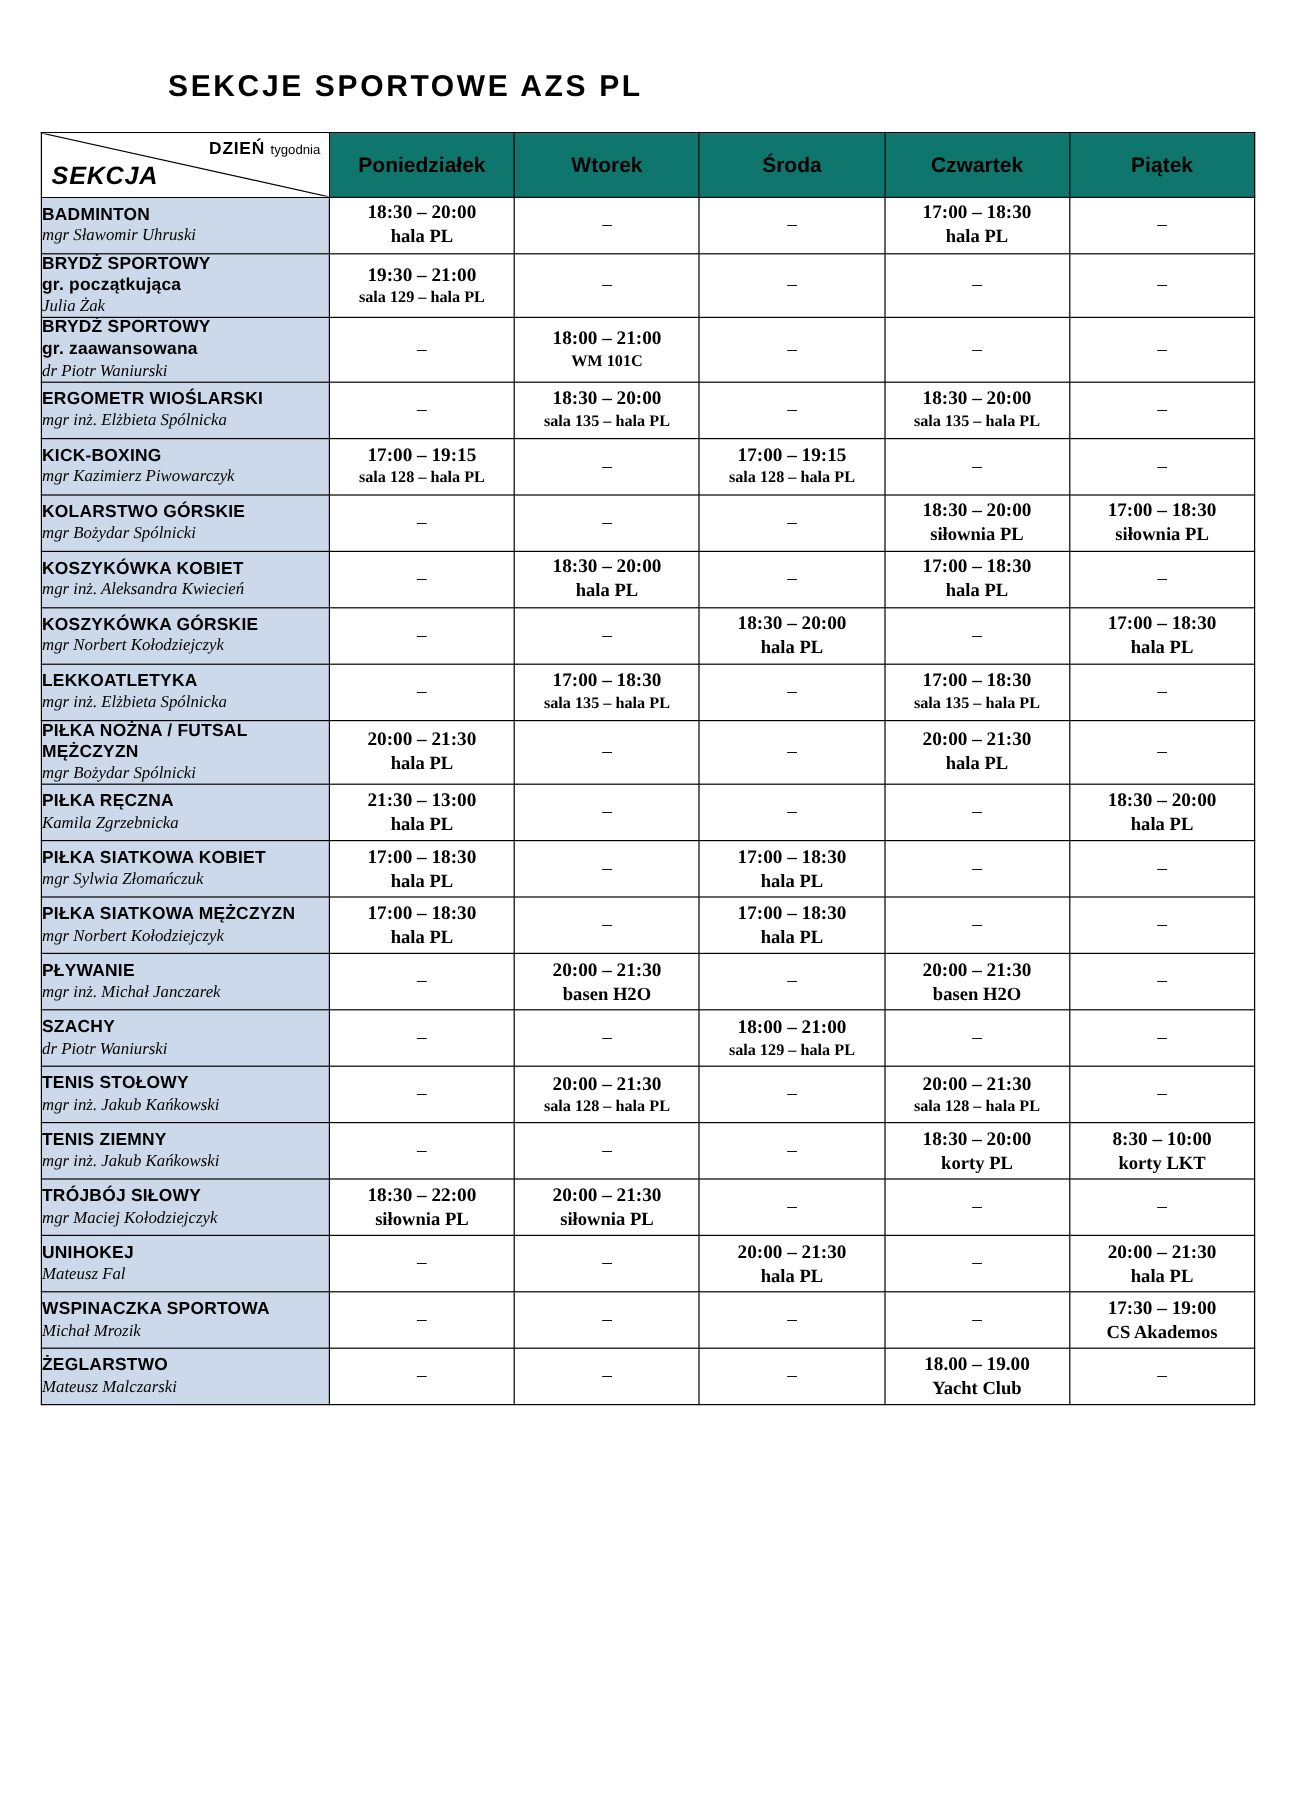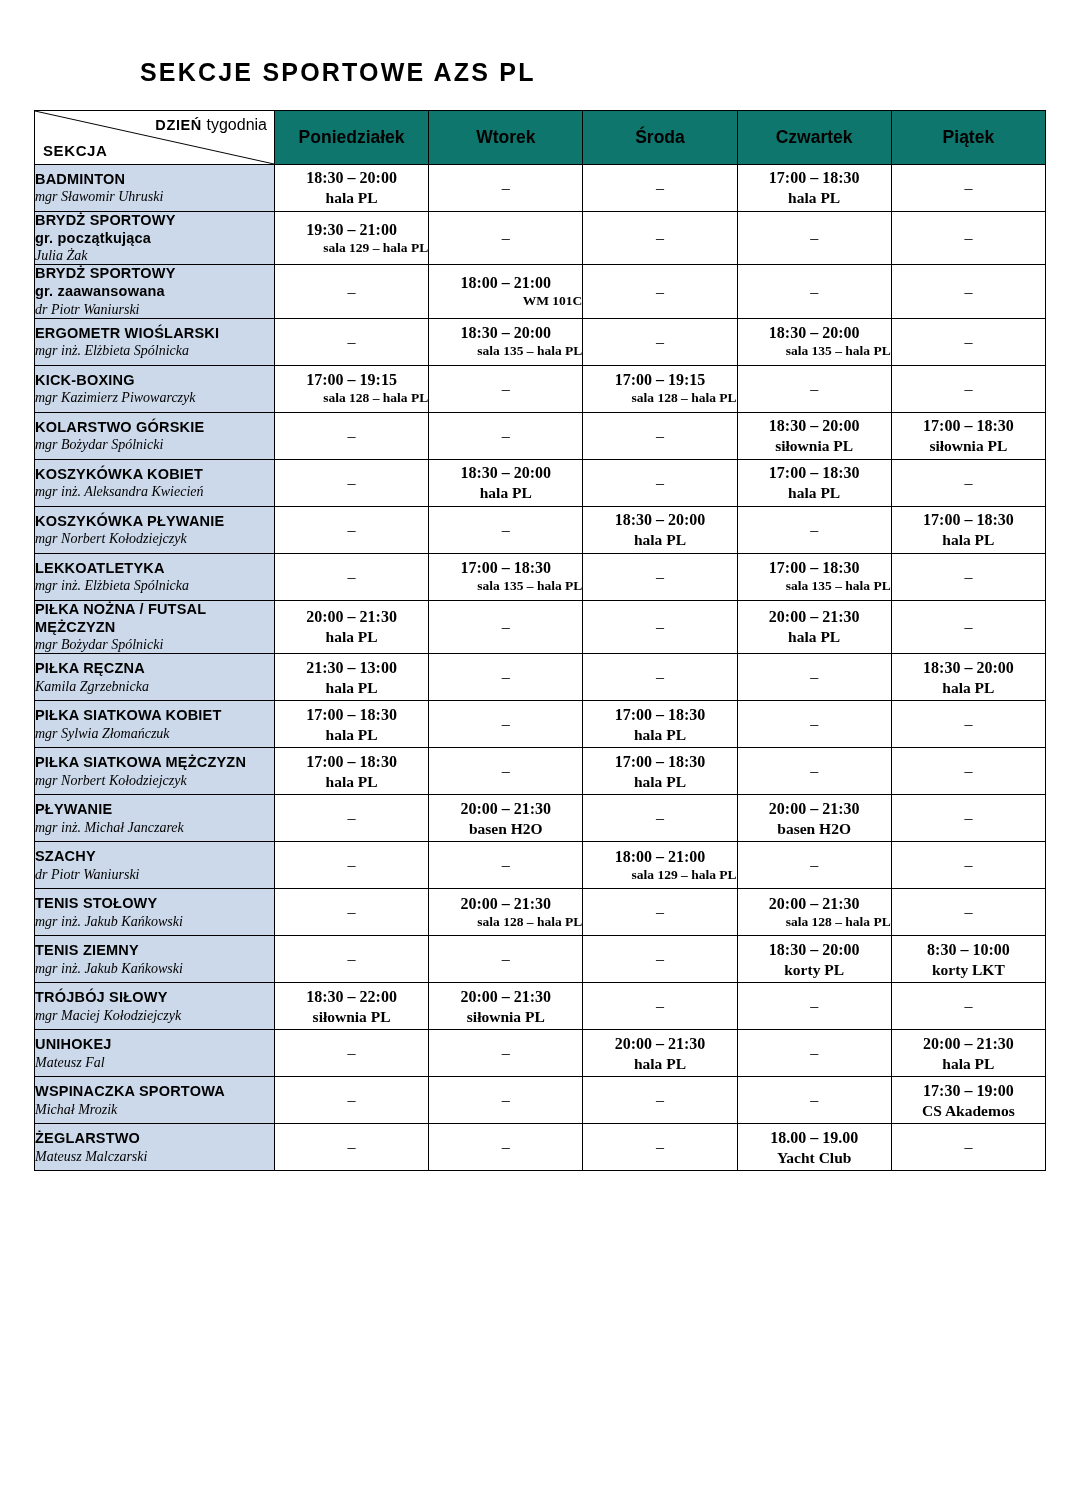--- a/index.html
+++ b/index.html
@@ -72,30 +72,31 @@
     position: absolute;
     top: 5px;
     right: 7px;
     font-size: 14.5px;
     font-weight: bold;
     letter-spacing: 0.6px;
     white-space: nowrap;
   }
   th.corner .dzien .light {
     font-weight: normal;
-    font-size: 16px;
+    font-size: 11px;
     letter-spacing: 0;
   }
   th.corner .sekcja {
     position: absolute;
     bottom: 5px;
     left: 8px;
-    font-size: 15px;
+    font-size: 21px;
     font-weight: bold;
     letter-spacing: 0.6px;
+    font-style: italic;
   }
   
   td.section-cell {
     background: #ccd9ea;
     padding: 6px 8px 6px 9px;
     width: 240px;
     line-height: 1.22;
   }
   td.section-cell .sec-name {
     font-size: 14.5px;
@@ -126,21 +127,20 @@
     font-size: 16px;
     font-weight: bold;
   }
   td.slot .place {
     display: block;
     font-size: 15.5px;
     font-weight: bold;
   }
   td.slot .place.small {
     font-size: 13.5px;
-    text-align: right;
   }
   td.slot .dash {
     font-size: 16px;
     color: #000;
   }
   tbody tr { height: 47px; }
 </style>
 </head>
 <body>
 
@@ -281,21 +281,21 @@
           </td>
           <td class="slot"><span class="dash">–</span></td>
           <td class="slot">
             <span class="time">17:00 – 18:30</span>
             <span class="place">hala PL</span>
           </td>
           <td class="slot"><span class="dash">–</span></td>
         </tr>
         <tr>
           <td class="section-cell">
-            <span class="sec-name">KOSZYKÓWKA PŁYWANIE</span>
+            <span class="sec-name">KOSZYKÓWKA GÓRSKIE</span>
             <span class="sec-teacher">mgr Norbert Kołodziejczyk</span>
           </td>
           <td class="slot"><span class="dash">–</span></td>
           <td class="slot"><span class="dash">–</span></td>
           <td class="slot">
             <span class="time">18:30 – 20:00</span>
             <span class="place">hala PL</span>
           </td>
           <td class="slot"><span class="dash">–</span></td>
           <td class="slot">

